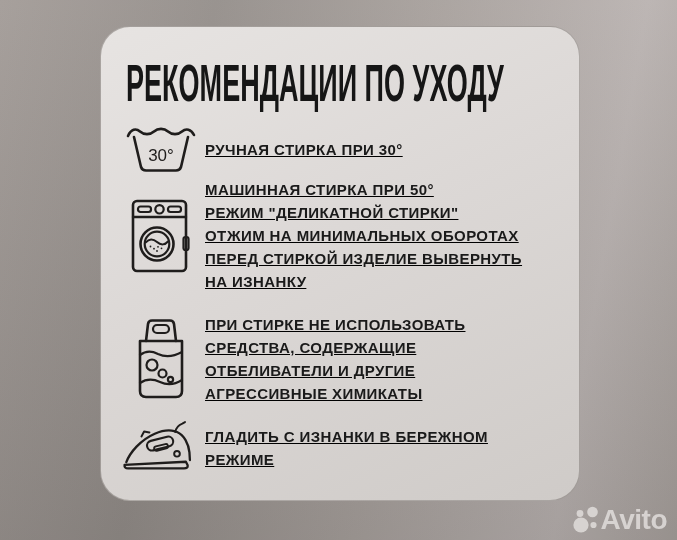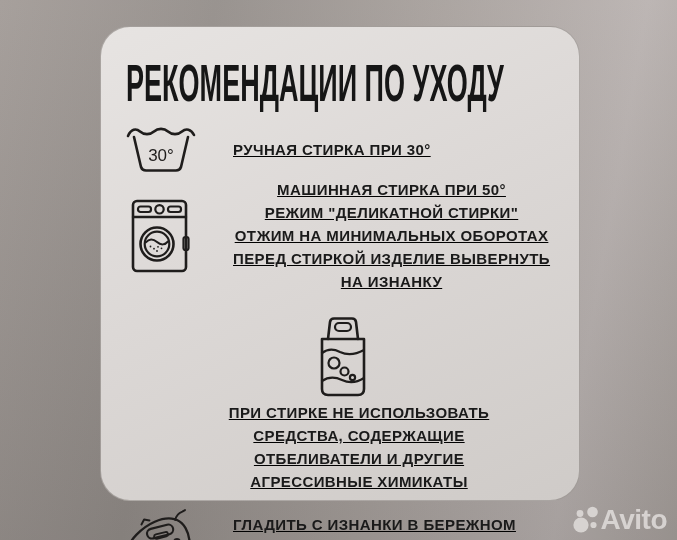--- a/index.html
+++ b/index.html
@@ -23,25 +23,25 @@
   }
   .title-wrap{margin:14px 0 15px 5px;height:52px;}
   .title{
     display:inline-block;font-weight:700;font-size:52px;line-height:52px;
     color:#161616;white-space:nowrap;
     transform:scaleX(.52);transform-origin:left top;
   }
   .row{display:flex;align-items:center;}
   .row-1{margin-bottom:4px;}
   .row-2{margin-bottom:20px;}
-  .row-3{margin-bottom:12px;flex-direction:column;}
+  .row-3{margin-bottom:12px;}
   .icon-cell{flex:0 0 80px;width:80px;display:flex;justify-content:center;align-items:center;text-align:right;}
   .row-text{
-    margin-left:32px;font-weight:700;font-size:15px;line-height:23px;
-    letter-spacing:.4px;color:#1a1a1a;white-space:pre-line;text-align:center;
+    margin-left:4px;font-weight:700;font-size:15px;line-height:23px;
+    letter-spacing:.4px;color:#1a1a1a;white-space:pre-line;
   }
   .ico{stroke:#1f1d1c;fill:none;stroke-linecap:round;stroke-linejoin:round;}
   .ico text{stroke:none;fill:#1f1d1c;}
   .ico .dot{stroke:none;fill:#1f1d1c;}
   .watermark{
     position:absolute;right:10px;bottom:5px;display:flex;align-items:center;
     color:#dcd8d6;opacity:.92;z-index:2;
   }
   .watermark-text{font-size:28px;font-weight:700;letter-spacing:-.5px;line-height:1;}
 </style>

